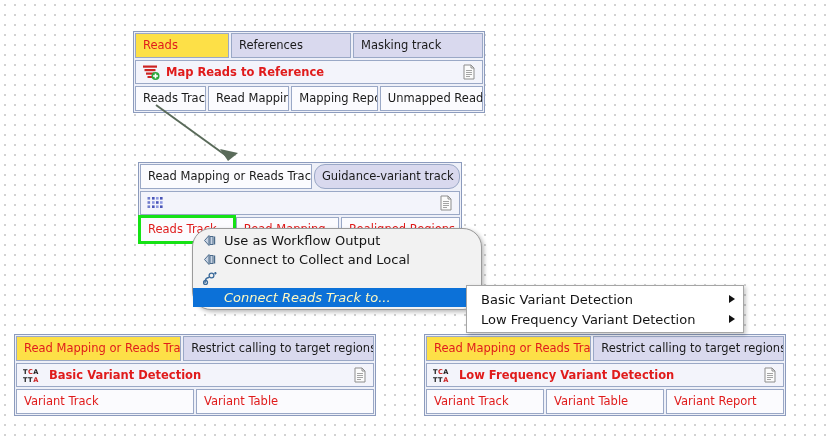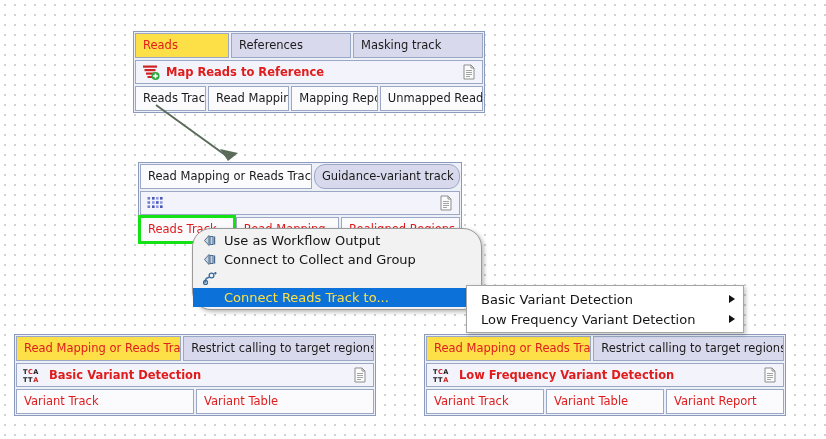--- a/index.html
+++ b/index.html
@@ -123,21 +123,22 @@
   .menu-item .mi-icon {
     width: 18px;
     display: inline-flex;
     align-items: center;
     justify-content: center;
     margin-right: 5px;
     line-height: 0;
   }
   .menu-item.highlight {
     background: #0c71d8;
-    color: #fde047;
+    color: #fef9c3;
+    font-style: italic;
   }
   .menu-item .mi-label { flex: 1 1 auto; }
   .submenu-arrow {
     position: absolute;
     right: 8px;
     top: 50%;
     transform: translateY(-50%);
     width: 0; height: 0;
     border-left: 6px solid #111;
     border-top: 4.5px solid transparent;
@@ -342,21 +343,21 @@
     </div>
 
     <div class="menu-item">
       <span class="mi-icon">
         <svg width="15" height="13" viewBox="0 0 15 13">
           <path d="M6,1.5 L1.5,6.5 L6,11.5 Z" fill="#c8d4e4" stroke="#4a6a8a" stroke-width="1"></path>
           <rect x="7" y="2.5" width="3" height="8" fill="#c8d4e4" stroke="#4a6a8a" stroke-width="1"></rect>
           <line x1="11.5" y1="2.5" x2="11.5" y2="10.5" stroke="#4a6a8a" stroke-width="1.4"></line>
         </svg>
       </span>
-      <span class="mi-label">Connect to Collect and Group</span>
+      <span class="mi-label">Connect to Collect and Local</span>
     </div>
 
     <div class="menu-item">
       <span class="mi-icon">
         <svg width="15" height="13" viewBox="0 0 15 13">
           <path d="M2,11 C2,7 4,5.5 6,5.5" fill="none" stroke="#3a6a9a" stroke-width="1.3"></path>
           <circle cx="2.5" cy="10.5" r="2" fill="none" stroke="#3a6a9a" stroke-width="1.3"></circle>
           <circle cx="8.5" cy="3.5" r="2.4" fill="none" stroke="#3a6a9a" stroke-width="1.3"></circle>
           <line x1="11.2" y1="1.2" x2="13.6" y2="1.2" stroke="#3a6a9a" stroke-width="1.2"></line>
           <line x1="12.4" y1="0" x2="12.4" y2="2.4" stroke="#3a6a9a" stroke-width="1.2"></line>

